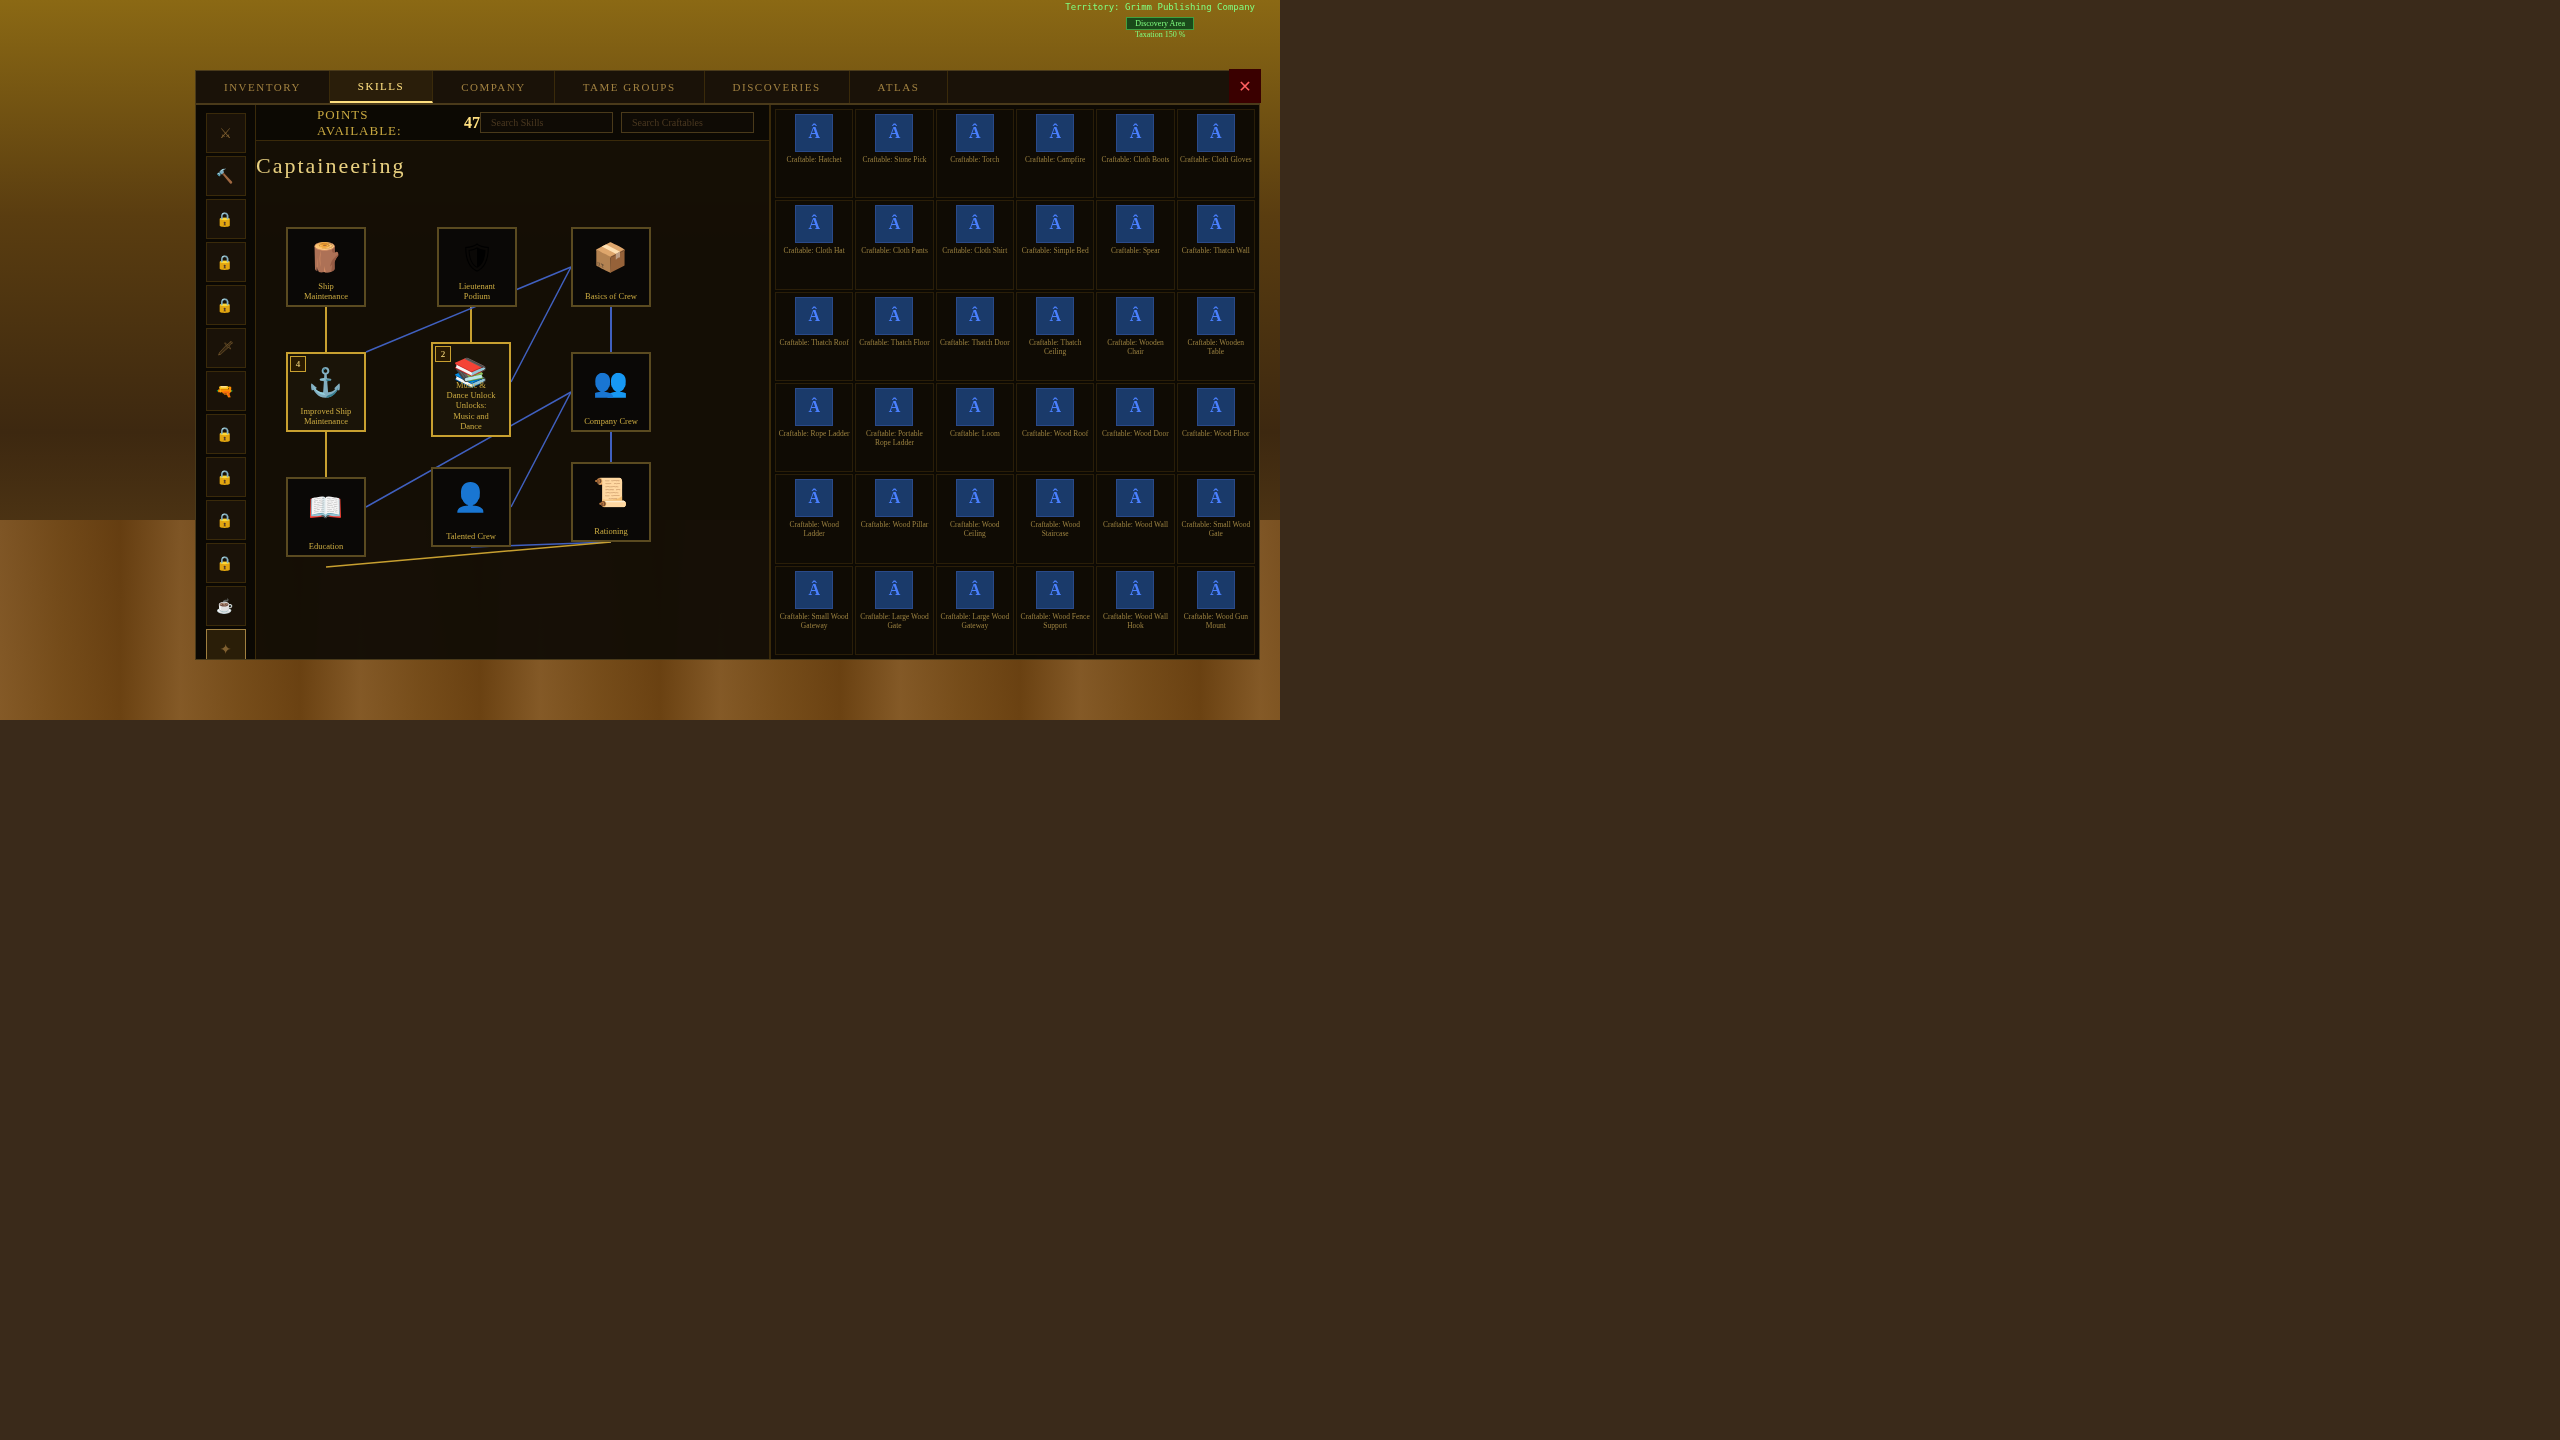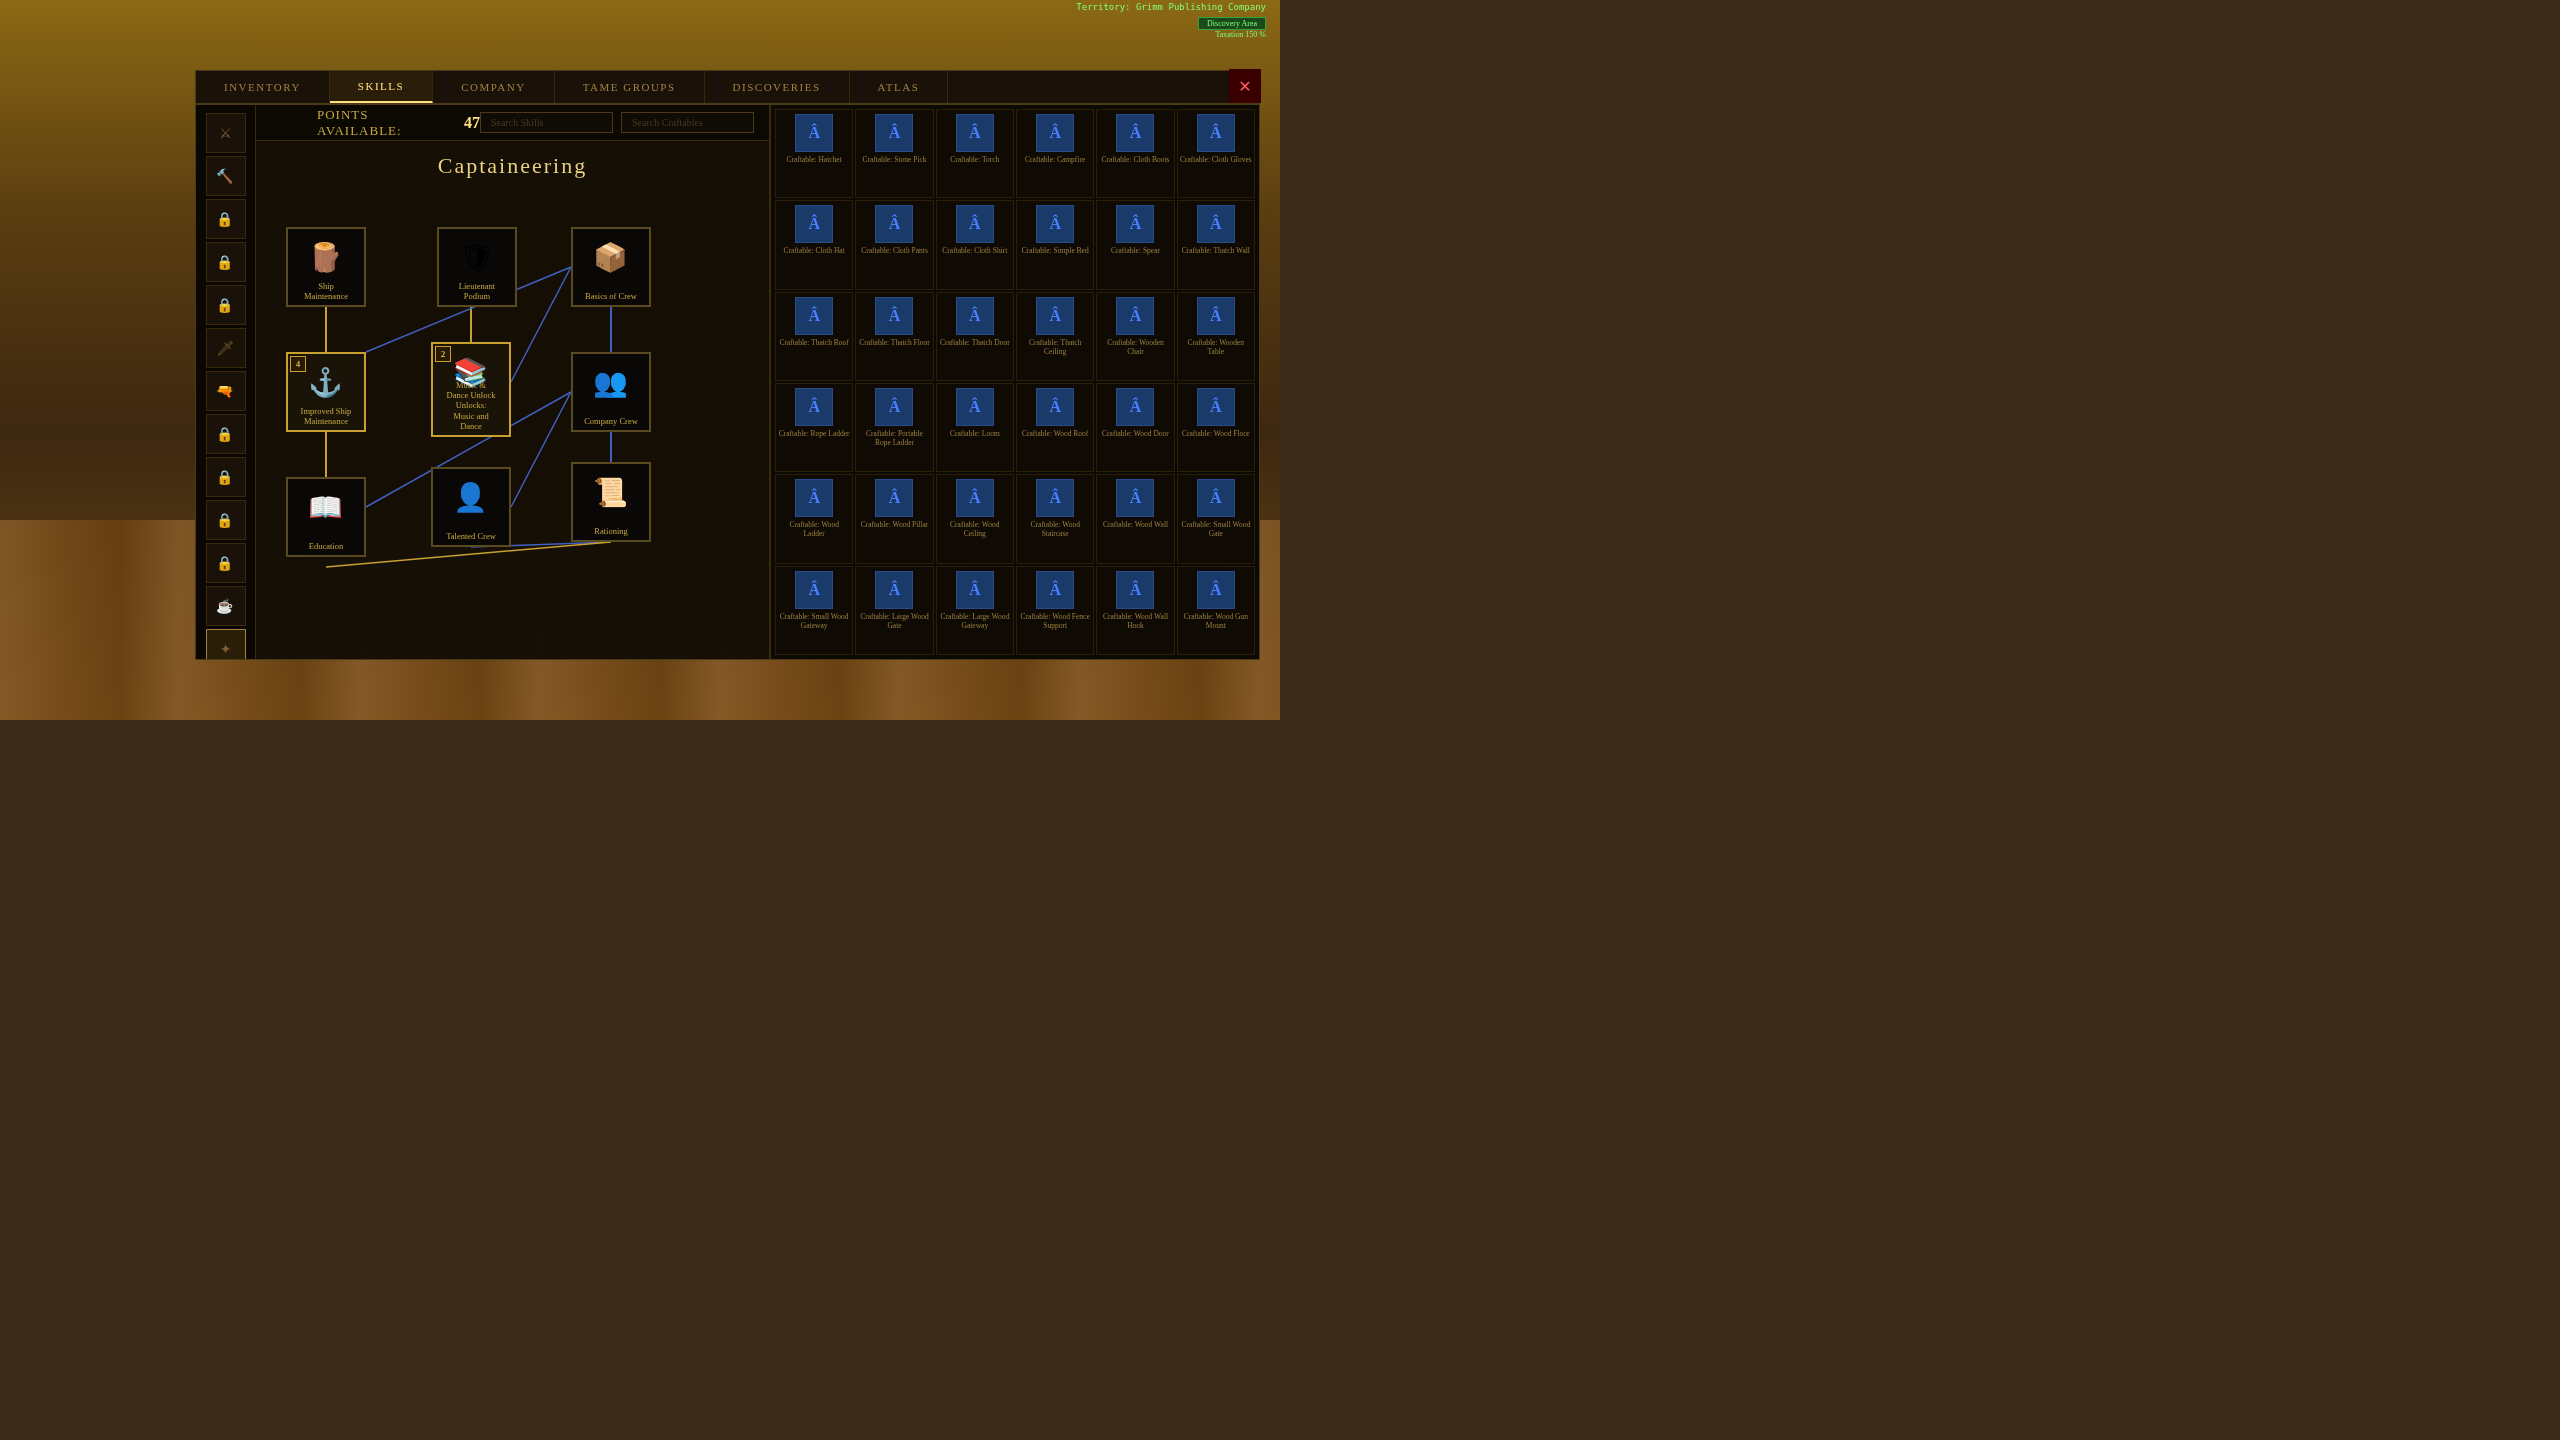--- a/index.html
+++ b/index.html
@@ -130,21 +130,20 @@
 
     
     .skills-panel {
       flex: 1;
       position: relative;
       overflow: hidden;
       background: rgba(20,14,5,0.7);
     }
 
     .skills-title {
-      text-align: center;
       font-size: 22px;
       color: #e8d080;
       font-family: 'Georgia', serif;
       padding: 12px 0 8px;
       letter-spacing: 2px;
     }
 
     
     .skill-tree {
       position: relative;
@@ -310,22 +309,22 @@
       font-size: 7.5px;
       color: #9a8040;
       text-align: center;
       line-height: 1.2;
     }
 
     
     .territory-info {
       position: absolute;
       top: 2px;
-      right: 14px;
-      text-align: right;
+      right: 25px;
+      text-align: center;
       z-index: 100;
     }
     .territory-name {
       font-size: 9px;
       color: #80ff80;
       font-family: monospace;
     }
     .discovery-badge {
       background: #1a4a1a;
       border: 1px solid #40a040;

